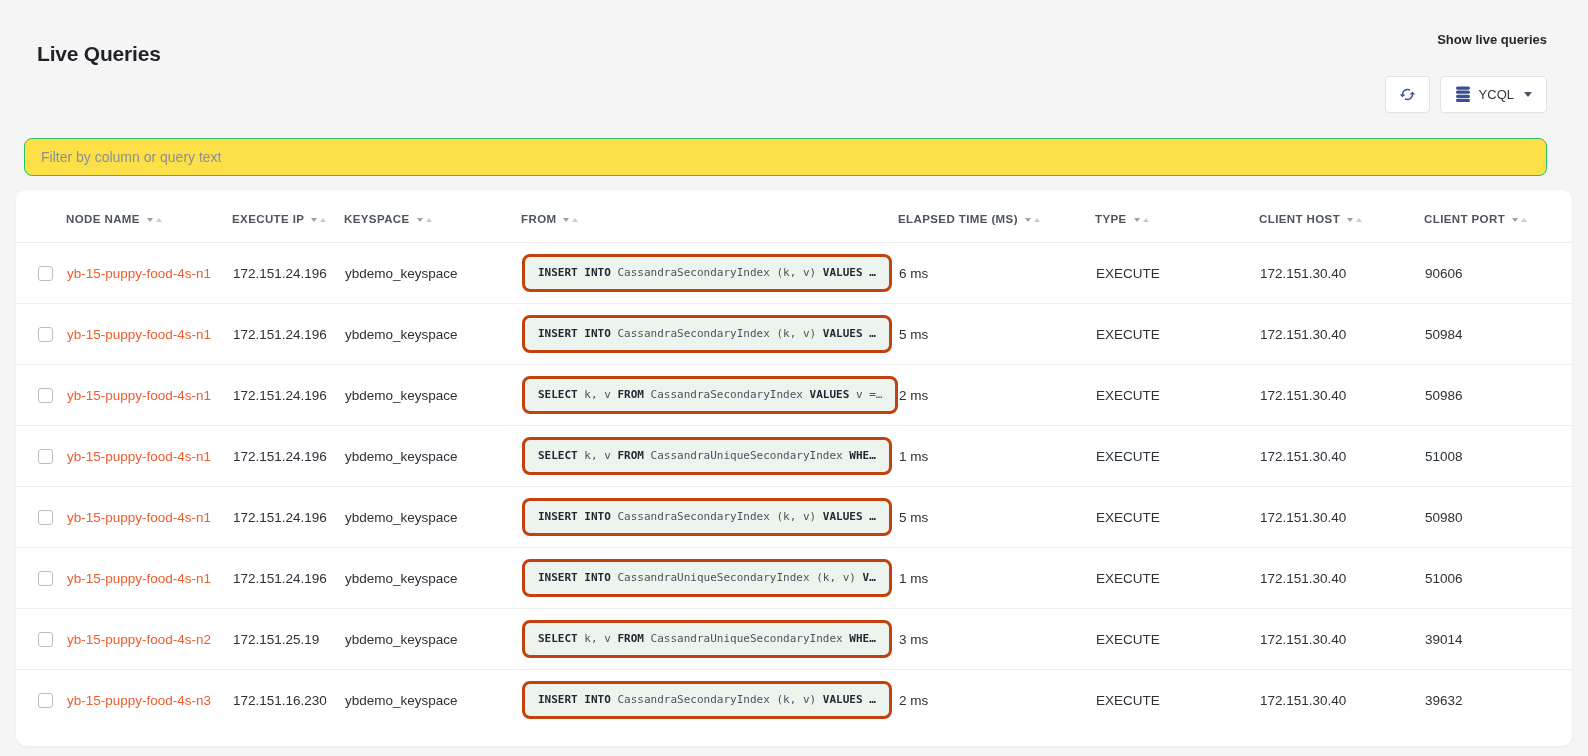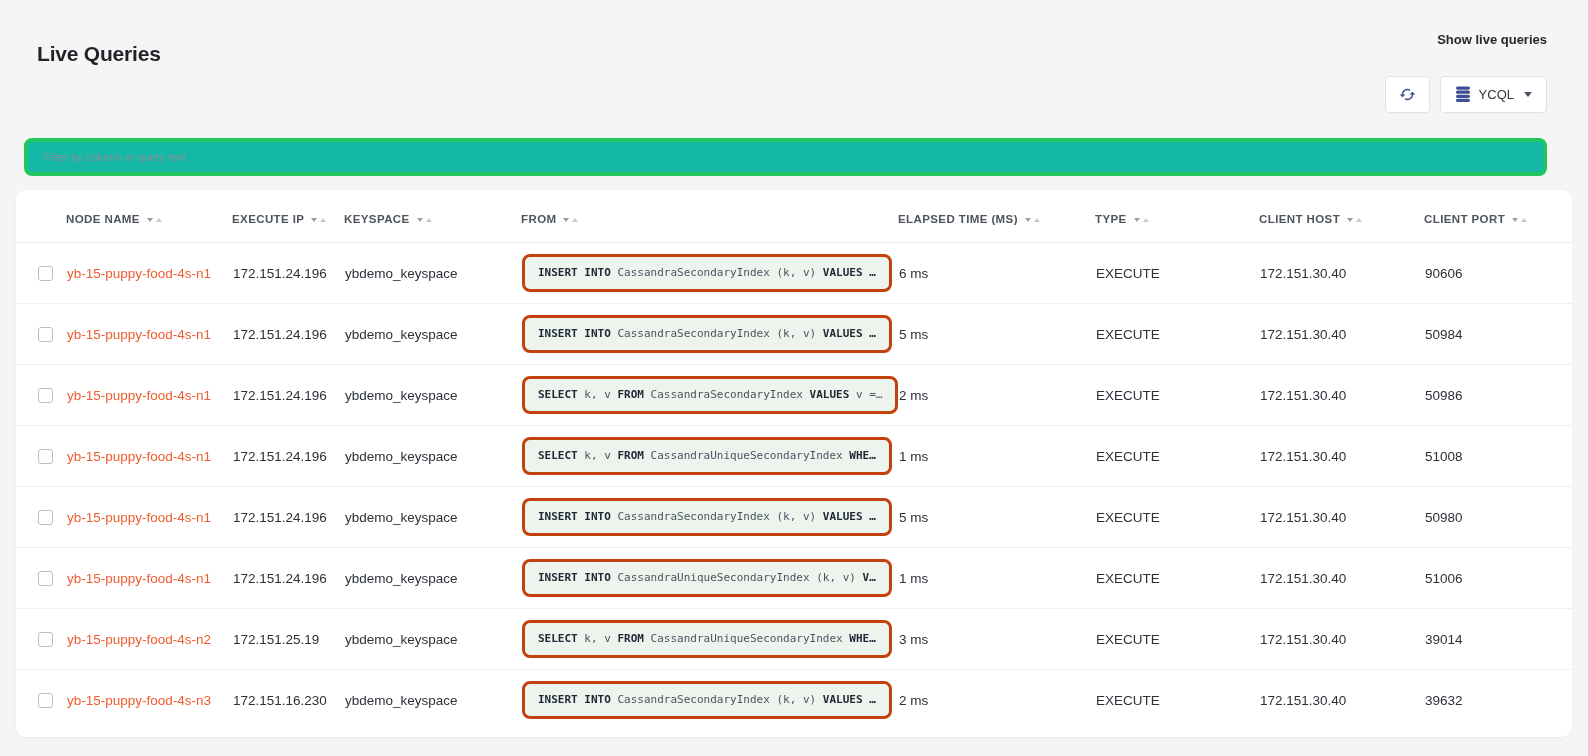--- a/index.html
+++ b/index.html
@@ -26,31 +26,31 @@
   .btn-refresh { width: 45px; }
   .btn-dropdown { padding: 0 14px; gap: 8px; font-size: 13px; font-weight: 500; color: #30363d; }
   .caret-down {
     width: 0; height: 0; display: inline-block;
     border-left: 4px solid transparent; border-right: 4px solid transparent;
     border-top: 5px solid #4a5160; margin-left: 2px;
   }
   
   .filter-wrap { margin: 25px 25px 14px 8px; }
   .filter-input {
-    width: 100%; height: 38px; background: #14b8a6;
-    border: 4px solid #22c55e; border-radius: 8px;
-    padding: 0 16px; font-size: 11px; font-family: "Liberation Sans", sans-serif;
+    width: 100%; height: 38px; background: #fde047;
+    border: 1px solid #22c55e; border-radius: 8px;
+    padding: 0 16px; font-size: 14px; font-family: "Liberation Sans", sans-serif;
     color: #2b3138; outline: none;
   }
   .filter-input::placeholder { color: #8a9097; }
   
   .card {
     background: #fff; border-radius: 10px;
     box-shadow: 0 1px 3px rgba(0,0,0,0.05);
-    padding-bottom: 6px;
+    padding-bottom: 15px;
   }
   table { width: 100%; border-collapse: collapse; table-layout: fixed; }
   th {
     text-align: left; font-size: 11.5px; font-weight: 700; color: #4d545d;
     letter-spacing: 0.4px; padding: 23px 0 17px 0;
     border-bottom: 1px solid #ececee; white-space: nowrap; cursor: pointer;
   }
   td { height: 61px; font-size: 13.5px; color: #2b3138; border-bottom: 1px solid #efeff1; white-space: nowrap; overflow: hidden; }
   tr:last-child td { border-bottom: none; }
   .c-cb { padding-left: 22px; }

